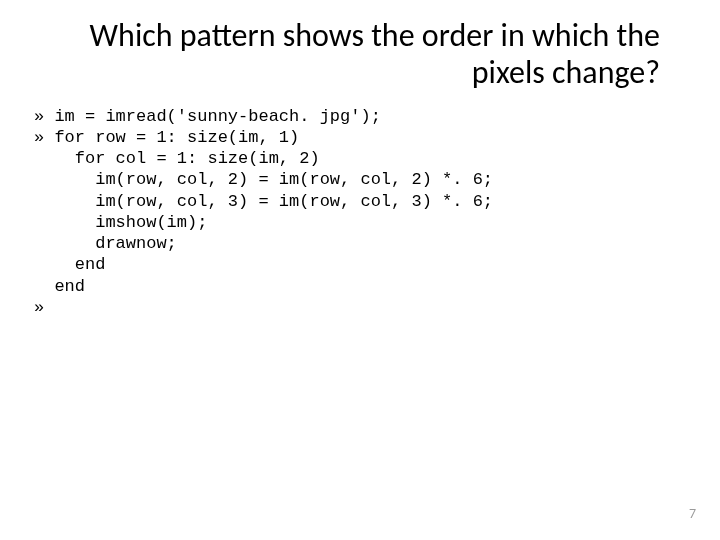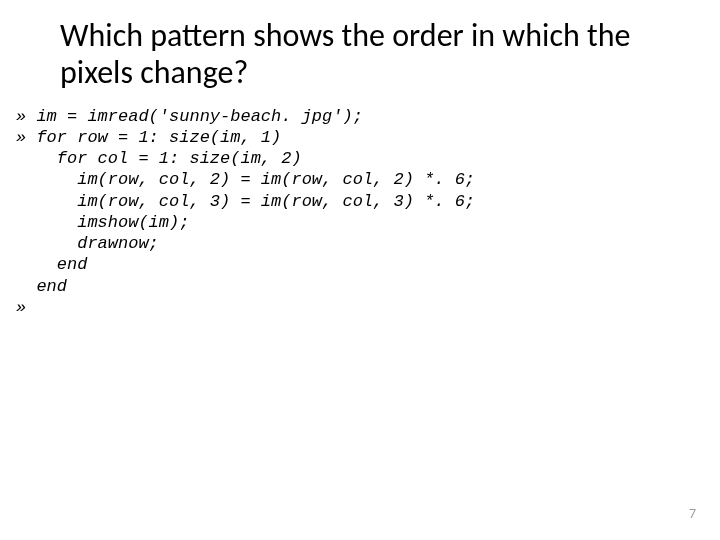--- a/index.html
+++ b/index.html
@@ -5,36 +5,35 @@
   * { margin: 0; padding: 0; box-sizing: border-box; }
   body {
     width: 720px;
     height: 540px;
     background: #ffffff;
     font-family: Calibri, Arial, sans-serif;
     position: relative;
     overflow: hidden;
   }
   .title {
-    text-align: left;
+    text-align: right;
     font-size: 32px;
     font-weight: 400;
     color: #000;
     padding: 18px 60px 8px 60px;
     line-height: 1.15;
   }
   .code {
     font-family: "Courier New", monospace;
     font-size: 17px;
     color: #000;
     line-height: 1.25;
-    padding-left: 16px;
+    padding-left: 34px;
     padding-top: 6px;
     white-space: pre;
-    font-style: italic;
   }
   .options {
     position: absolute;
     left: 0;
     width: 100%;
   }
   .pagenum {
     position: absolute;
     right: 24px;
     bottom: 18px;

